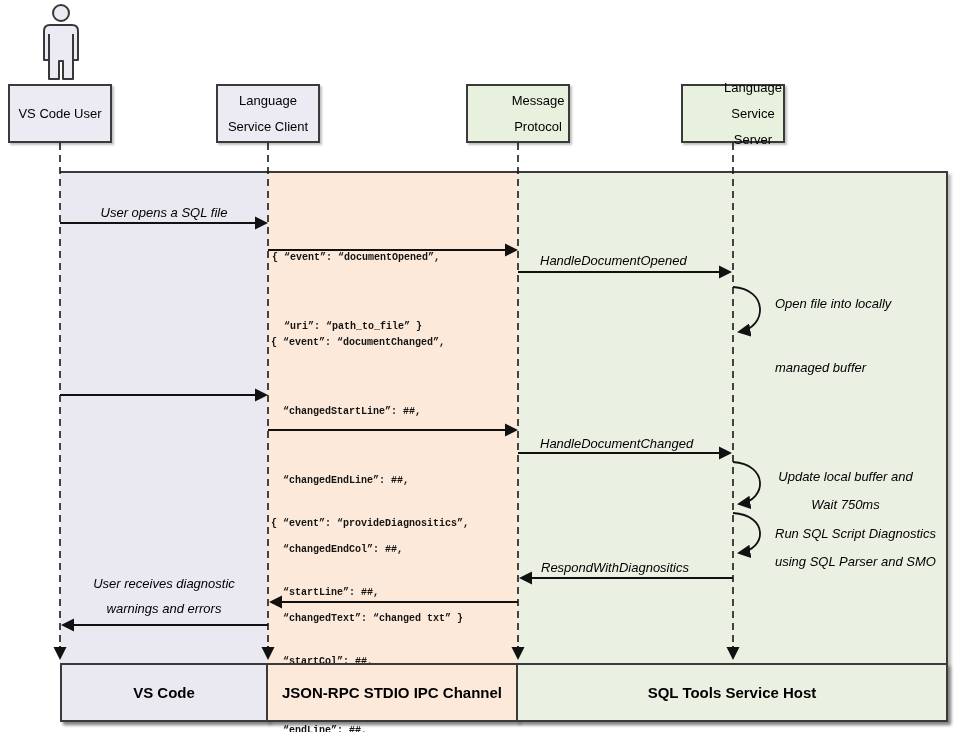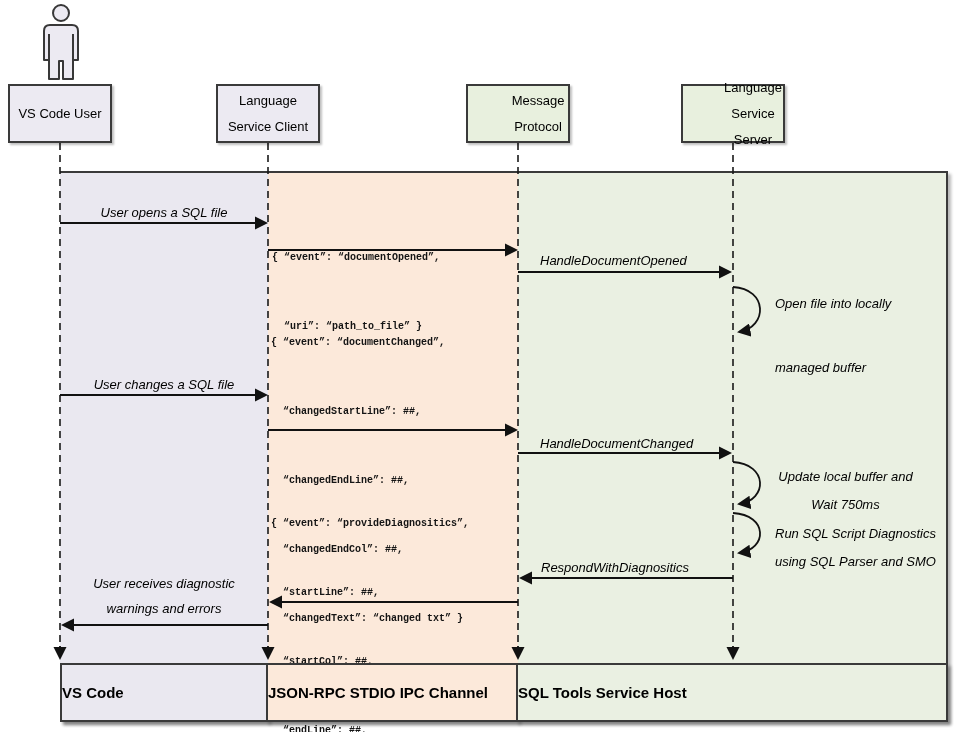--- a/index.html
+++ b/index.html
@@ -29,21 +29,21 @@
     align-items:center; justify-content:center; text-align:center;
     font-size:13px; line-height:26px; box-shadow:2px 2px 2px rgba(0,0,0,0.25);
     z-index:4;
   }
   .hbox.gray{ background:var(--box-gray); }
   .hbox.green{ background:var(--box-green);padding-left:40px; }
   
   .fbox{
     position:absolute; top:663px; height:59px;
     border:2px solid var(--border); display:flex; align-items:center;
-    justify-content:flex-start; font-weight:bold; font-size:15px;
+    justify-content:center; font-weight:bold; font-size:15px;
     box-shadow:3px 3px 3px rgba(0,0,0,0.3); z-index:4;
   }
   
   .lbl{
     position:absolute; font-style:italic; font-size:13px; white-space:nowrap;
     z-index:3;
   }
   .lbl.center{ text-align:center; white-space:normal; }
   
   .mono{
@@ -115,21 +115,20 @@
       <path d="M268,646 V658" marker-end="url(#ah)"></path>
       <path d="M518,646 V658" marker-end="url(#ah)"></path>
       <path d="M733,646 V658" marker-end="url(#ah)"></path>
     </g>
   </svg>
 
   <div class="lbl center" style="left:60px; top:205px; width:208px;">User opens a SQL file</div>
   <div class="lbl" style="left:540px; top:253px;">HandleDocumentOpened</div>
   <div class="lbl" style="left:775px; top:296px;">Open file into locally</div>
   <div class="lbl" style="left:775px; top:323px;margin-top:37px;">managed buffer</div>
-  <div class="lbl center" style="left:60px; top:377px; width:208px;">User changes a SQL file</div>
   <div class="lbl" style="left:540px; top:436px;">HandleDocumentChanged</div>
   <div class="lbl center" style="left:768px; top:469px; width:155px;">Update local buffer and</div>
   <div class="lbl center" style="left:768px; top:497px; width:155px;">Wait 750ms</div>
   <div class="lbl" style="left:775px; top:526px;">Run SQL Script Diagnostics</div>
   <div class="lbl" style="left:775px; top:554px;">using SQL Parser and SMO</div>
   <div class="lbl" style="left:541px; top:560px;">RespondWithDiagnositics</div>
   <div class="lbl center" style="left:60px; top:576px; width:208px;">User receives diagnostic</div>
   <div class="lbl center" style="left:60px; top:601px; width:208px;">warnings and errors</div>
 
   <div class="mono" style="left:272px; top:200px;">

